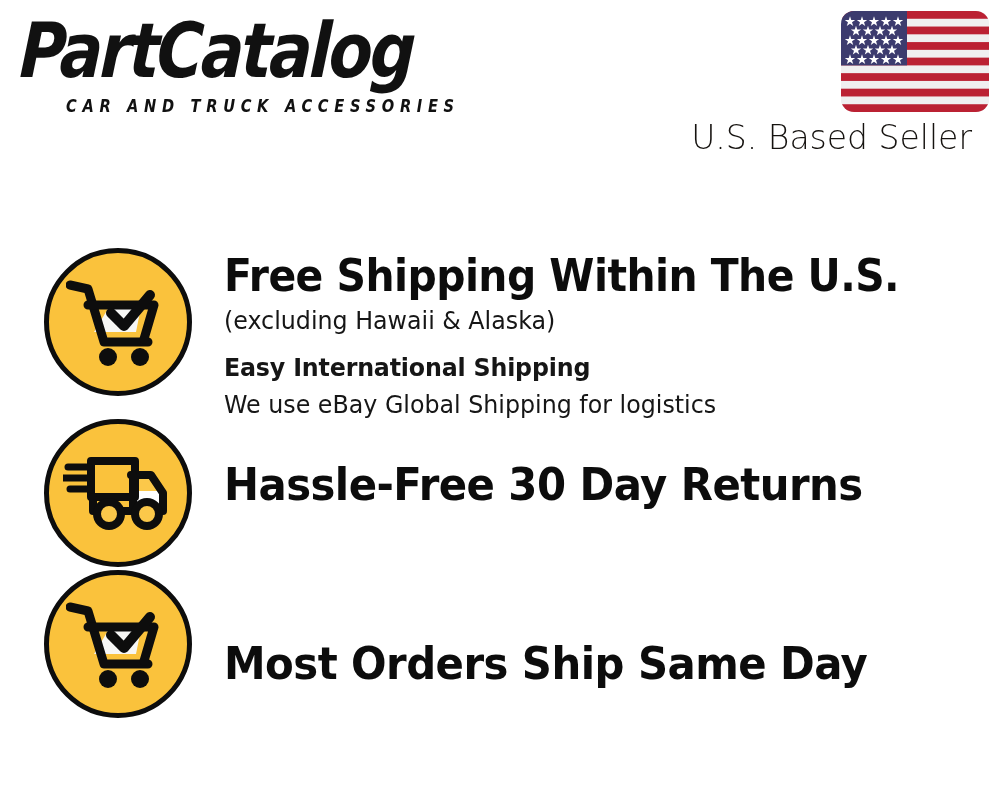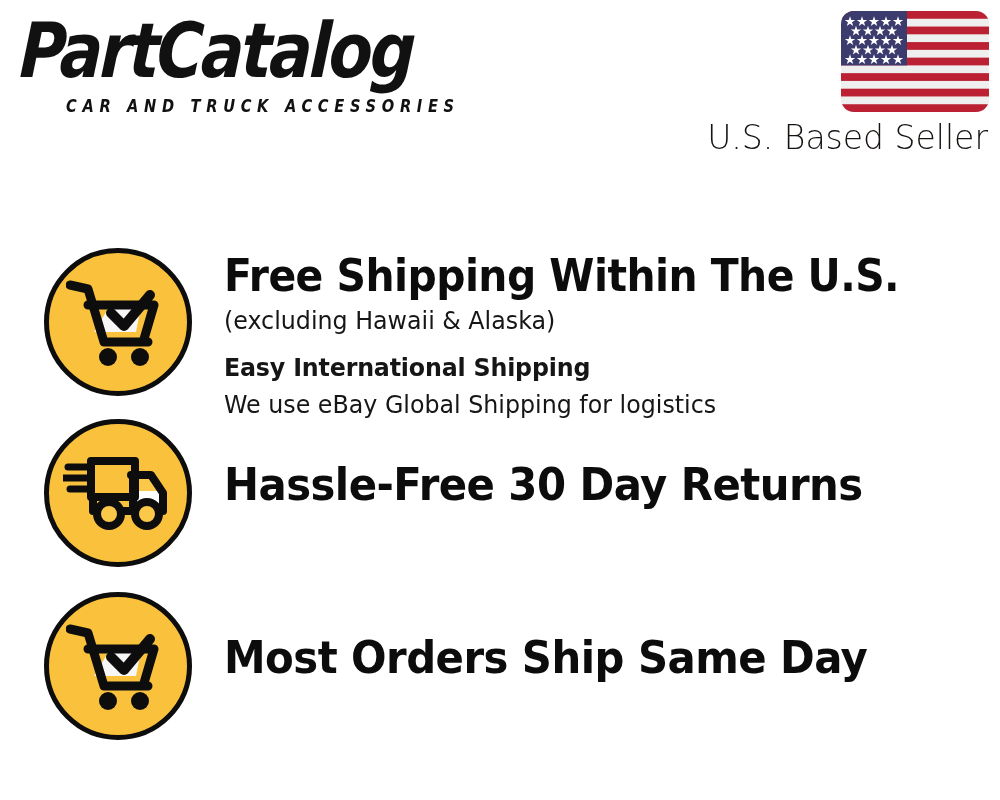--- a/index.html
+++ b/index.html
@@ -72,21 +72,21 @@
     width: 148px;
     height: 101px;
     border-radius: 13px;
     overflow: hidden;
     background: #f0eff0;
   }
   #us-flag svg { display: block; width: 148px; height: 101px; }
 
   #seller-label {
     position: absolute;
-    right: 12px;
+    right: 28px;
     top: 118px;
     font-family: "DejaVu Sans", sans-serif;
     font-weight: 300;
     font-size: 33px;
     line-height: 40px;
     color: #15120f;
     white-space: nowrap;
     text-align: left;
   }
 
@@ -99,21 +99,21 @@
   }
   .feature-row {
     position: absolute;
     left: 0;
     width: 802px;
     display: flex;
     align-items: flex-start;
   }
   #feature-row-0 { top: 78px;  }
   #feature-row-1 { top: 249px; justify-content: space-between; }
-  #feature-row-2 { top: 422px; }
+  #feature-row-2 { top: 400px; align-items: center; }
 
   .feature-badge {
     position: relative;
     flex: 0 0 auto;
     width: 148px;
     height: 148px;
     margin-left: 44px;
     border-radius: 50%;
     background: #fac23c;
     border: 5px solid #0d0d0d;

